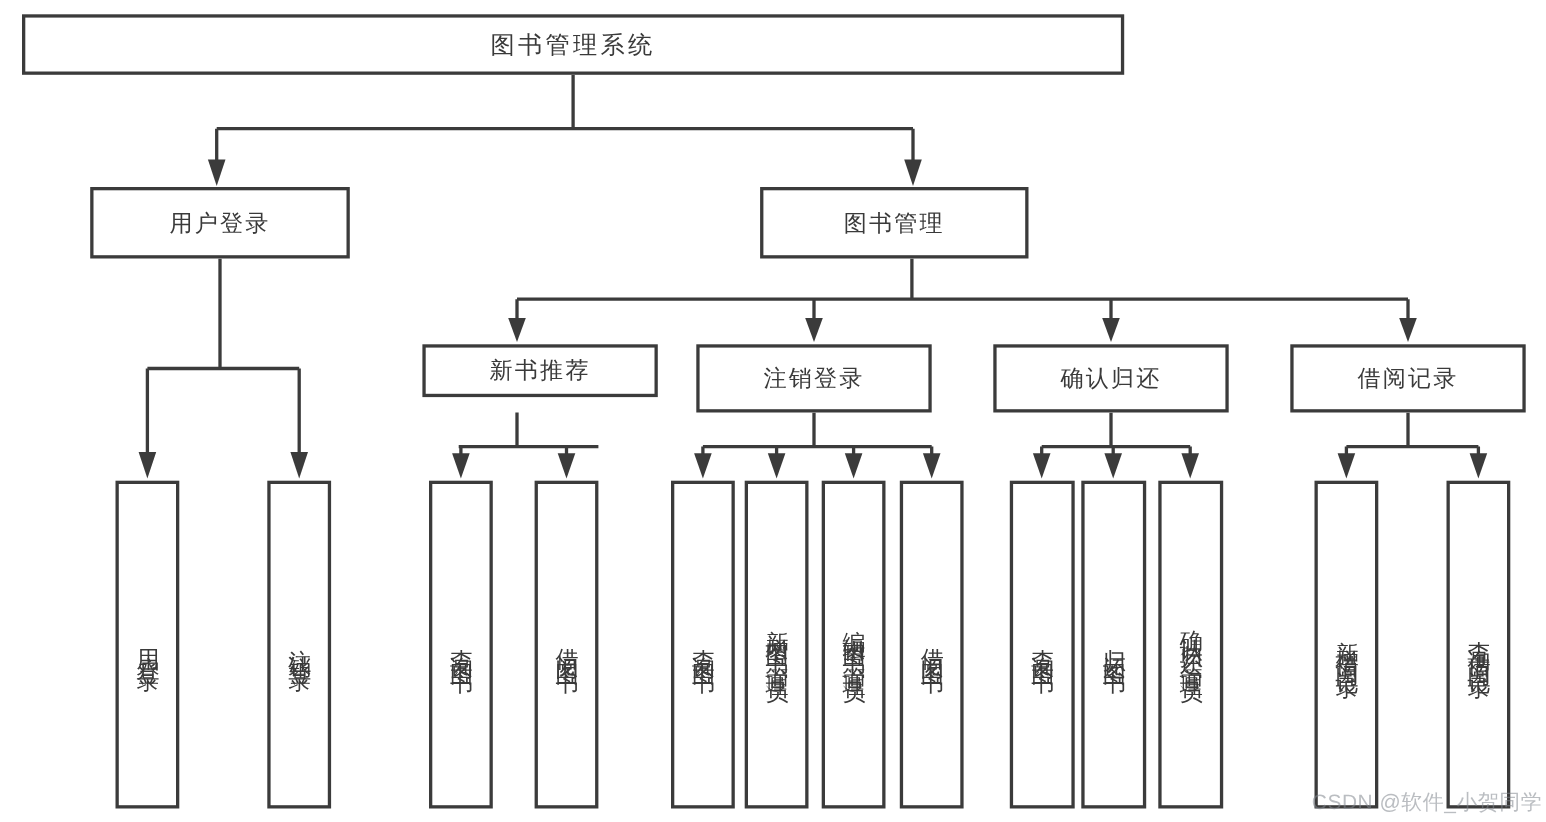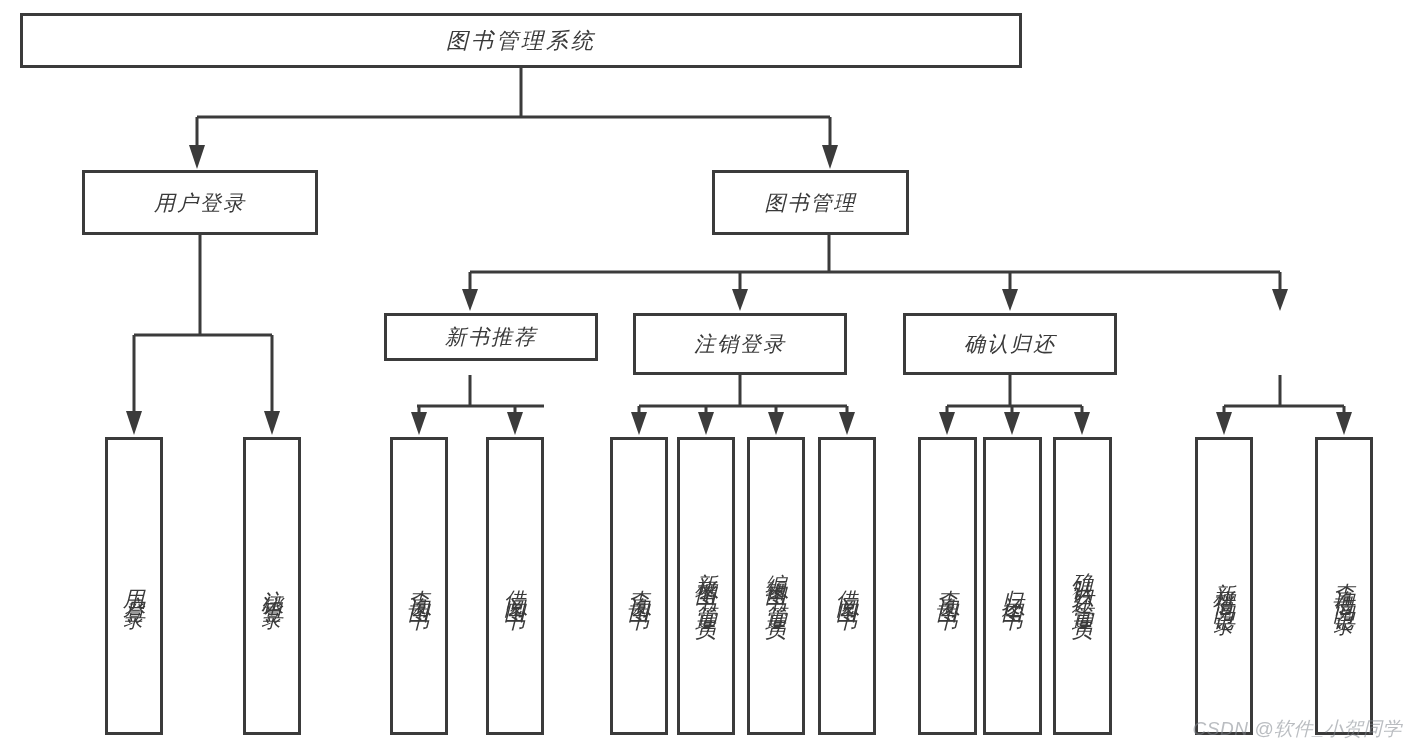--- a/index.html
+++ b/index.html
@@ -2,21 +2,20 @@
 <html><head>
 <meta charset="utf-8">
 <style>
   html,body{margin:0;padding:0;background:#ffffff;}
   #canvas{
     position:relative;
     width:1405px;height:747px;
     background:#ffffff;
     font-family:"Liberation Sans","DejaVu Sans",sans-serif;
     overflow:hidden;
-    font-style:italic;
   }
   #connectors{position:absolute;left:0;top:0;z-index:1;}
   .node{
     position:absolute;
     box-sizing:border-box;
     border:3px solid #3b3b3b;
     background:#ffffff;
     display:flex;
     align-items:center;
     justify-content:center;
@@ -95,32 +94,35 @@
     </g>
   </svg>
 
   <div class="node h root" style="left:20px;top:13px;width:1002px;height:55px">
     <span>图书管理系统</span>
   </div>
 
   <div class="node h" style="left:82px;top:170px;width:236px;height:65px">
     <span>用户登录</span>
   </div>
-  <div class="node h" style="left:712px;top:170px;width:197px;height:65px">
+  <div class="node h" style="left:691px;top:170px;width:244px;height:65px">
     <span>图书管理</span>
   </div>
 
   <div class="node h" style="left:384px;top:313px;width:214px;height:48px">
     <span>新书推荐</span>
   </div>
   <div class="node h" style="left:633px;top:313px;width:214px;height:62px">
     <span>注销登录</span>
   </div>
   <div class="node h" style="left:903px;top:313px;width:214px;height:62px">
     <span>确认归还</span>
+  </div>
+  <div class="node h" style="left:1173px;top:313px;width:214px;height:62px">
+    <span>借阅记录</span>
   </div>
 
   <div class="node v" style="left:105px;top:437px;width:58px;height:298px">
     <span>用户登录</span>
   </div>
   <div class="node v" style="left:243px;top:437px;width:58px;height:298px">
     <span>注销登录</span>
   </div>
 
   <div class="node v" style="left:390px;top:437px;width:58px;height:298px">

